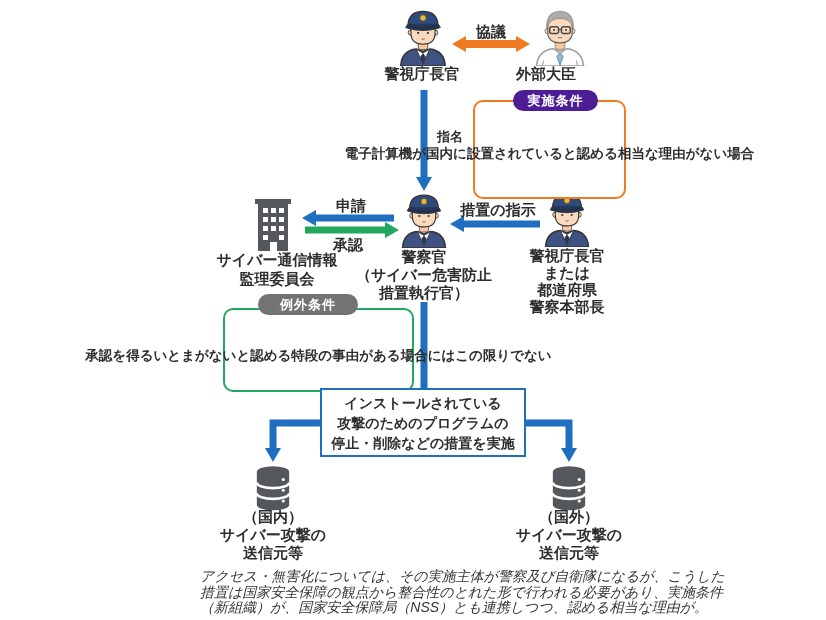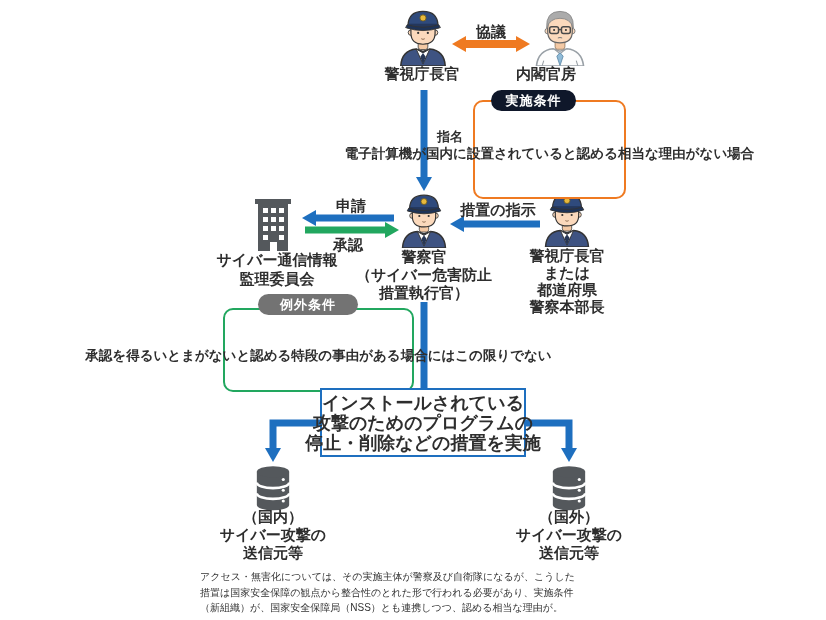--- a/index.html
+++ b/index.html
@@ -20,23 +20,23 @@
   .cond-box{
     position:absolute;background:#fff;border:2.5px solid #EF7A21;border-radius:10px;
     display:flex;flex-direction:row;justify-content:center;align-items:center;z-index:3;
   }
   .cond-box.green{border-color:#22A75F;}
   .cond-box .line{font-size:13.5px;font-weight:600;line-height:19px;text-align:center;white-space:nowrap;}
   .action-box{
     position:absolute;background:#fff;border:2.5px solid #1E6FBF;
     display:flex;flex-direction:column;justify-content:center;align-items:center;z-index:3;
   }
-  .action-box .line{font-size:18px;font-weight:600;line-height:20px;text-align:left;white-space:nowrap;}
+  .action-box .line{font-size:14px;font-weight:600;line-height:20px;text-align:left;white-space:nowrap;}
   .icon{position:absolute;}
-  .footnote{position:absolute;font-size:10px;font-weight:400;line-height:15.5px;color:#333;}
+  .footnote{position:absolute;font-size:14px;font-weight:400;line-height:15.5px;color:#333;font-style:italic;}
   .footnote .fline{white-space:nowrap;}
 </style>
 </head>
 <body>
 
 <div class="page">
 
   <svg width="0" height="0" style="position:absolute" aria-hidden="true">
     <defs>
       <symbol id="icon-police" viewBox="0 0 60 62">
@@ -126,23 +126,23 @@
   <svg class="icon" style="left:394px;top:6px" width="58" height="60">
       <use href="#icon-police"></use>
     </svg>
   <div class="lbl" style="left:422px;top:66px">警視庁長官</div>
 
   <div class="lbl" style="left:491px;top:24px">協議</div>
 
   <svg class="icon" style="left:530px;top:5px" width="60" height="61">
       <use href="#icon-minister"></use>
     </svg>
-  <div class="lbl" style="left:546px;top:66px">内閣官房</div>
-
-  <div class="badge" style="left:491px;top:90px;width:85px;height:21px;background:#0f172a">実施条件</div>
+  <div class="lbl" style="left:546px;top:66px">外部大臣</div>
+
+  <div class="badge" style="left:513px;top:90px;width:85px;height:21px;background:#4c1d95">実施条件</div>
   <div class="cond-box" style="left:473px;top:100px;width:149px;height:87px;padding-top:8px">
     <div class="line">電子計算機が国内に</div>
     <div class="line">設置されていると</div>
     <div class="line">認める相当な理由が</div>
     <div class="line">ない場合</div>
   </div>
 
   <div class="lbl-left" style="left:437px;top:128px">指名</div>
 
   <svg class="icon" style="left:251px;top:197px" width="44" height="54">

